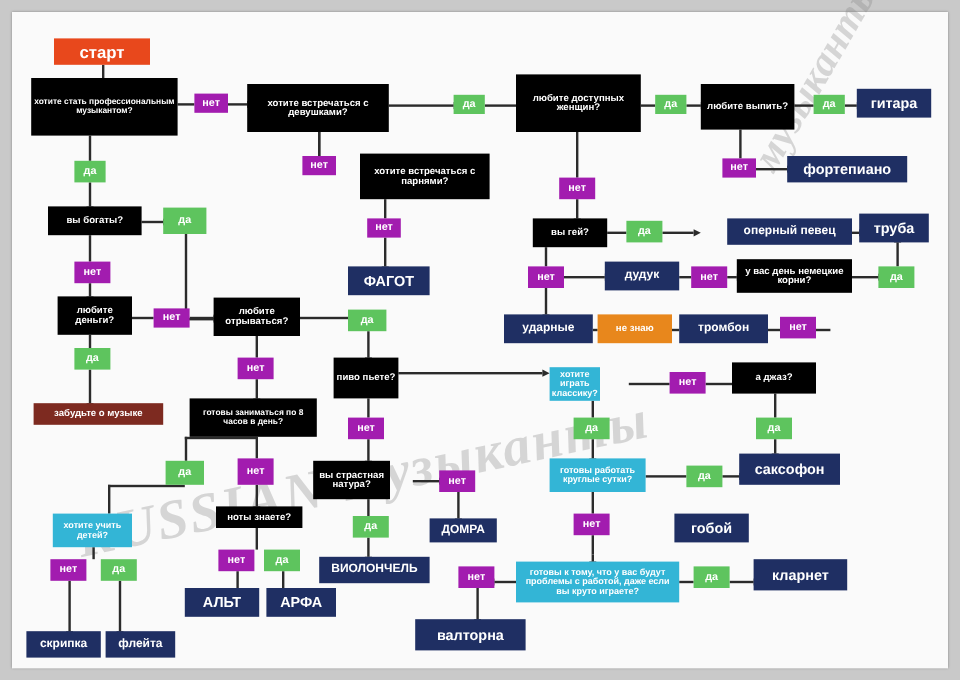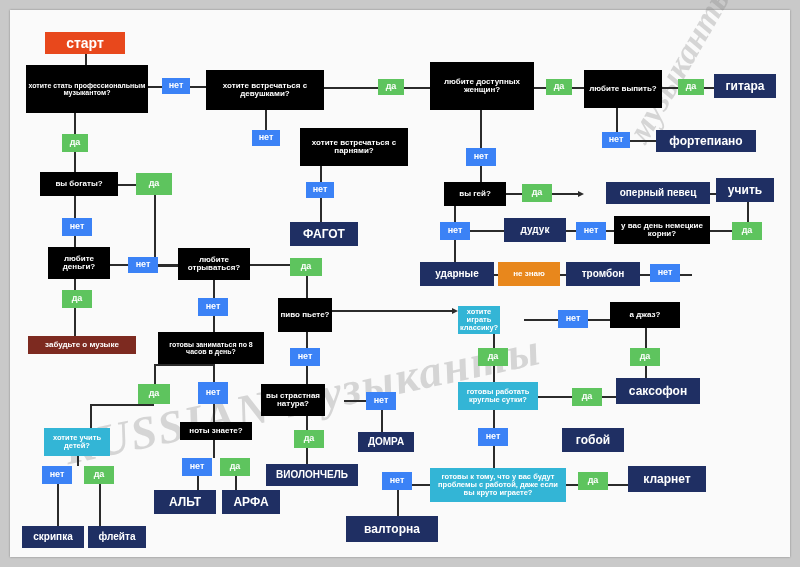--- a/index.html
+++ b/index.html
@@ -37,21 +37,21 @@
     text-align:center;line-height:1.05;
     padding:1px 2px;
     overflow:hidden;
   }
   
   .q{background:#000000;color:#ffffff;font-size:8px;font-weight:bold;}
   .q.small{font-size:7px;}
   
   .yes{background:#5ec45e;color:#ffffff;font-size:9px;font-weight:bold;}
   
-  .no{background:#3b82f6;color:#ffffff;font-size:9px;font-weight:bold;}
+  .no{background:#a21caf;color:#ffffff;font-size:9px;font-weight:bold;}
   
   .res{background:#1f2f63;color:#ffffff;font-size:12px;font-weight:bold;}
   .res.sm{font-size:10px;}
   
   .start{background:#e8481c;color:#ffffff;font-size:14px;font-weight:bold;}
   
   .forget{background:#7d2a20;color:#ffffff;font-size:8px;font-weight:bold;}
   
   .idk{background:#e8871c;color:#ffffff;font-size:8px;font-weight:bold;}
   
@@ -344,21 +344,21 @@
         <div class="node q" style="left: 434px; top: 172px; width: 62px; height: 24px;">
           <span>вы гей?</span>
         </div>
         <div class="node yes" style="left: 512px; top: 174px; width: 30px; height: 18px;">
           <span>да</span>
         </div>
         <div class="node res sm" style="left: 568px; top: 172px; width: 104px; height: 22px; margin-left: 28px;">
           <span>оперный певец</span>
         </div>
         <div class="node res" style="left: 706px; top: 168px; width: 58px; height: 24px;">
-          <span>учить</span>
+          <span>труба</span>
         </div>
         <div class="node no" style="left: 430px; top: 212px; width: 30px; height: 18px;">
           <span>нет</span>
         </div>
         <div class="node res sm" style="left: 494px; top: 208px; width: 62px; height: 24px;">
           <span>дудук</span>
         </div>
         <div class="node no" style="left: 566px; top: 212px; width: 30px; height: 18px;">
           <span>нет</span>
         </div>

